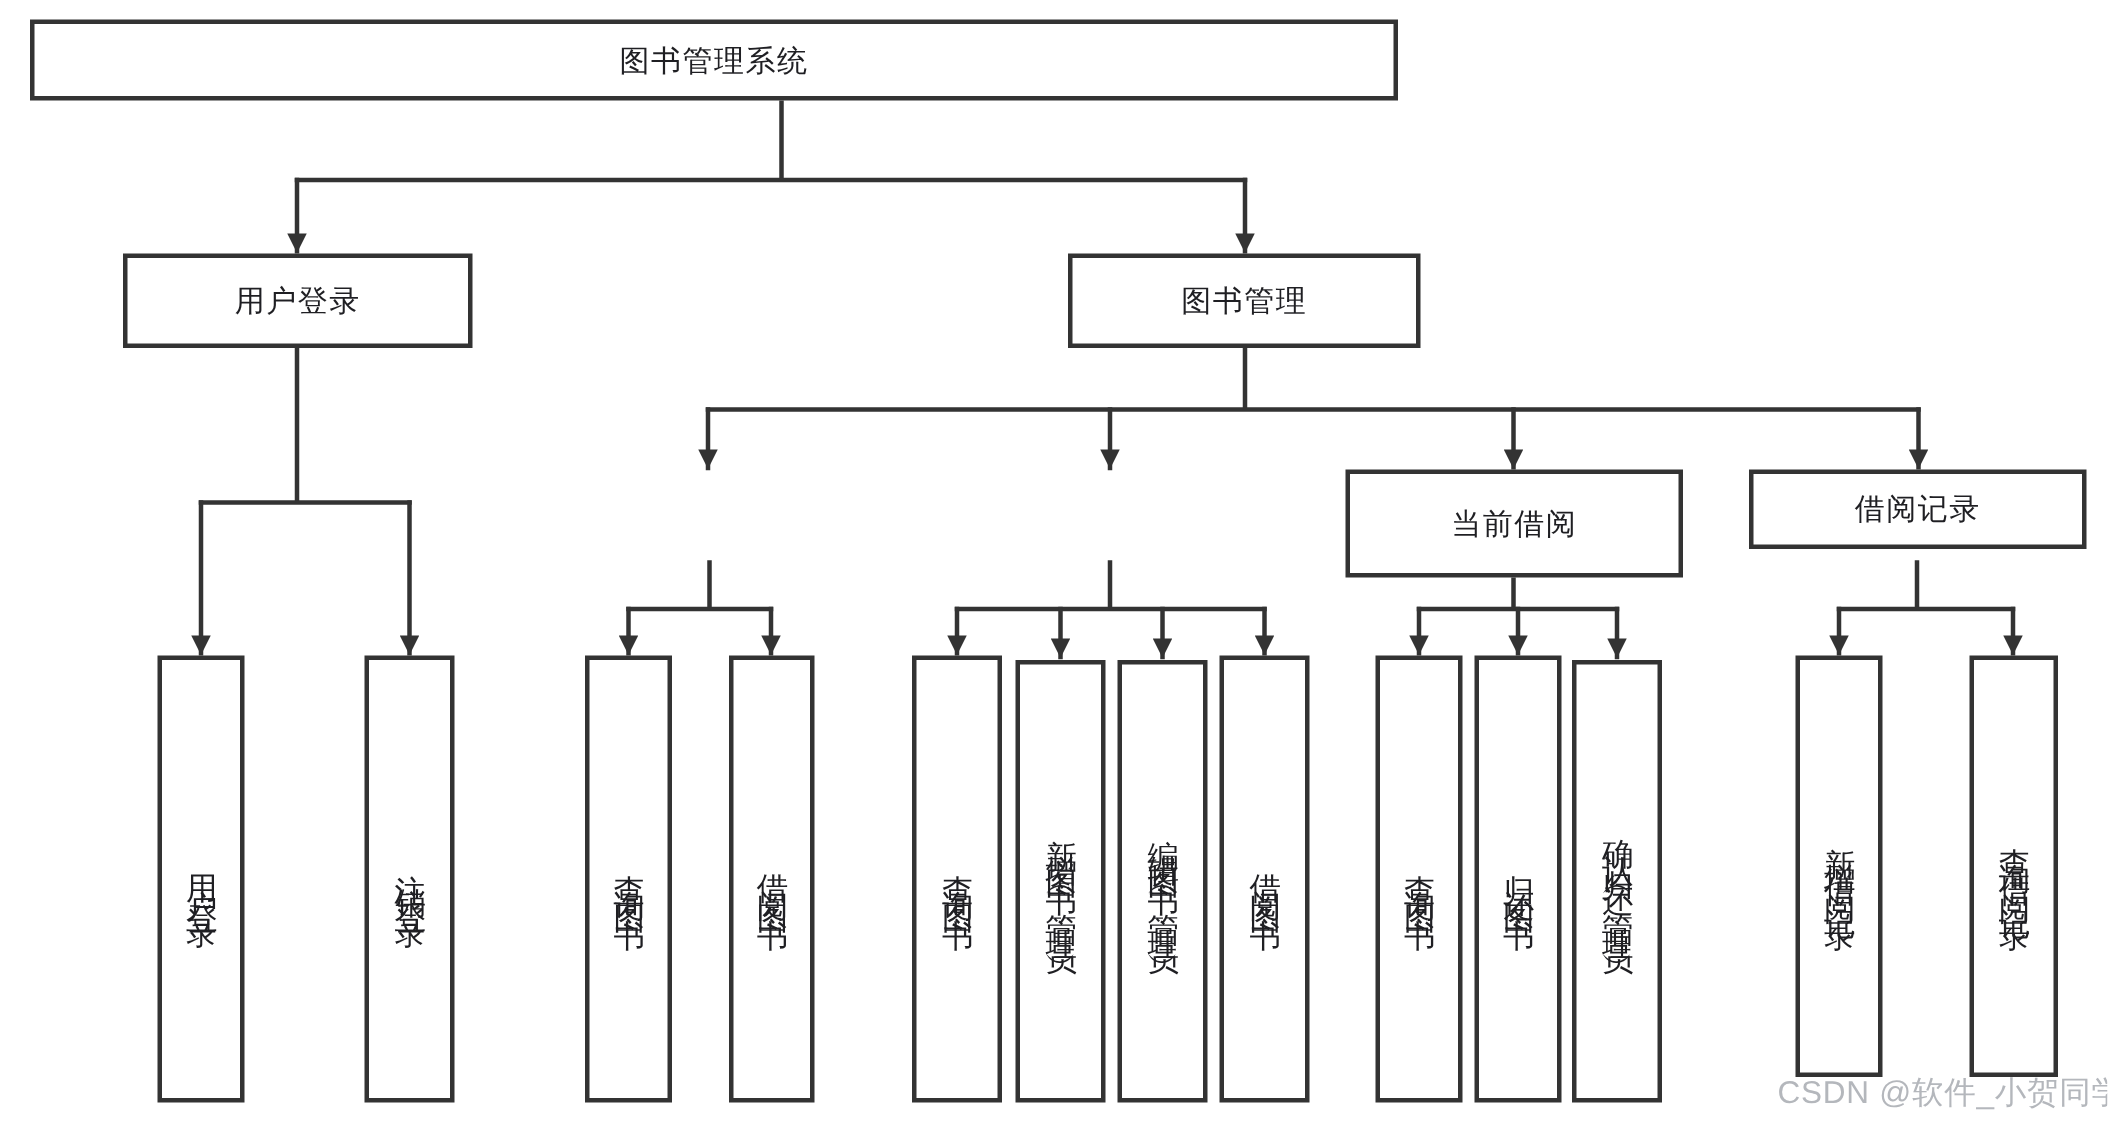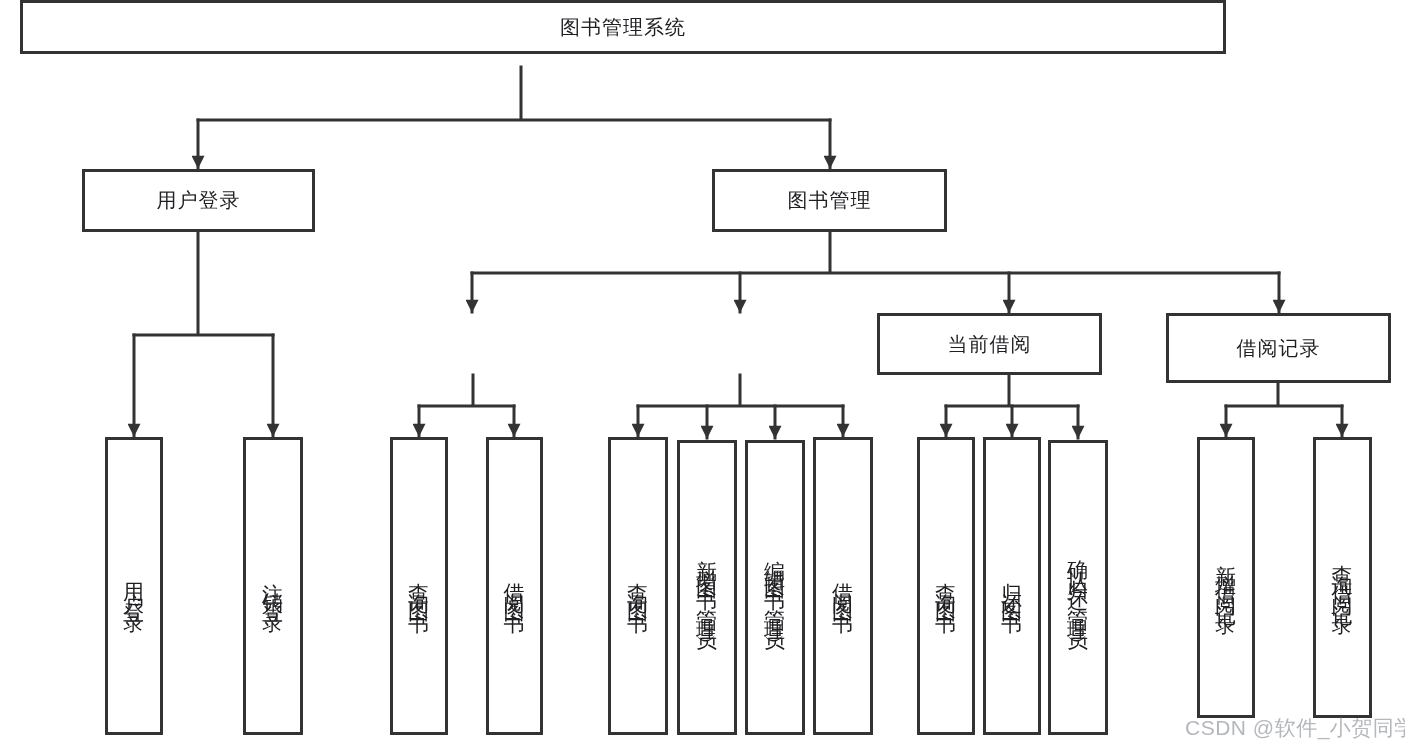--- a/index.html
+++ b/index.html
@@ -87,35 +87,35 @@
       <line x1="946" y1="406" x2="946" y2="436" marker-end="url(#arrow)"></line>
       <line x1="1012" y1="406" x2="1012" y2="436" marker-end="url(#arrow)"></line>
       <line x1="1078" y1="406" x2="1078" y2="438" marker-end="url(#arrow)"></line>
 
       <path d="M1278,375 V406 M1226,406 H1342"></path>
       <line x1="1226" y1="406" x2="1226" y2="436" marker-end="url(#arrow)"></line>
       <line x1="1342" y1="406" x2="1342" y2="436" marker-end="url(#arrow)"></line>
     </g>
   </svg>
 
-  <div class="node" style="left:20px;top:0;width:1206px;height:54px">
+  <div class="node" style="left:20px;top:13px;width:912px;height:54px">
     <span class="lbl">图书管理系统</span>
   </div>
 
   <div class="node" style="left:82px;top:169px;width:233px;height:63px">
     <span class="lbl">用户登录</span>
   </div>
   <div class="node" style="left:712px;top:169px;width:235px;height:63px">
     <span class="lbl">图书管理</span>
   </div>
 
-  <div class="node" style="left:877px;top:313px;width:225px;height:62px">
+  <div class="node" style="left:897px;top:313px;width:225px;height:72px">
     <span class="lbl">当前借阅</span>
   </div>
-  <div class="node" style="left:1166px;top:313px;width:225px;height:70px">
+  <div class="node" style="left:1166px;top:313px;width:225px;height:53px">
     <span class="lbl">借阅记录</span>
   </div>
 
   <div class="node" style="left:105px;top:437px;width:58px;height:298px">
     <span class="vlbl">用户登录</span>
   </div>
   <div class="node" style="left:243px;top:437px;width:60px;height:298px">
     <span class="vlbl">注销登录</span>
   </div>
 

